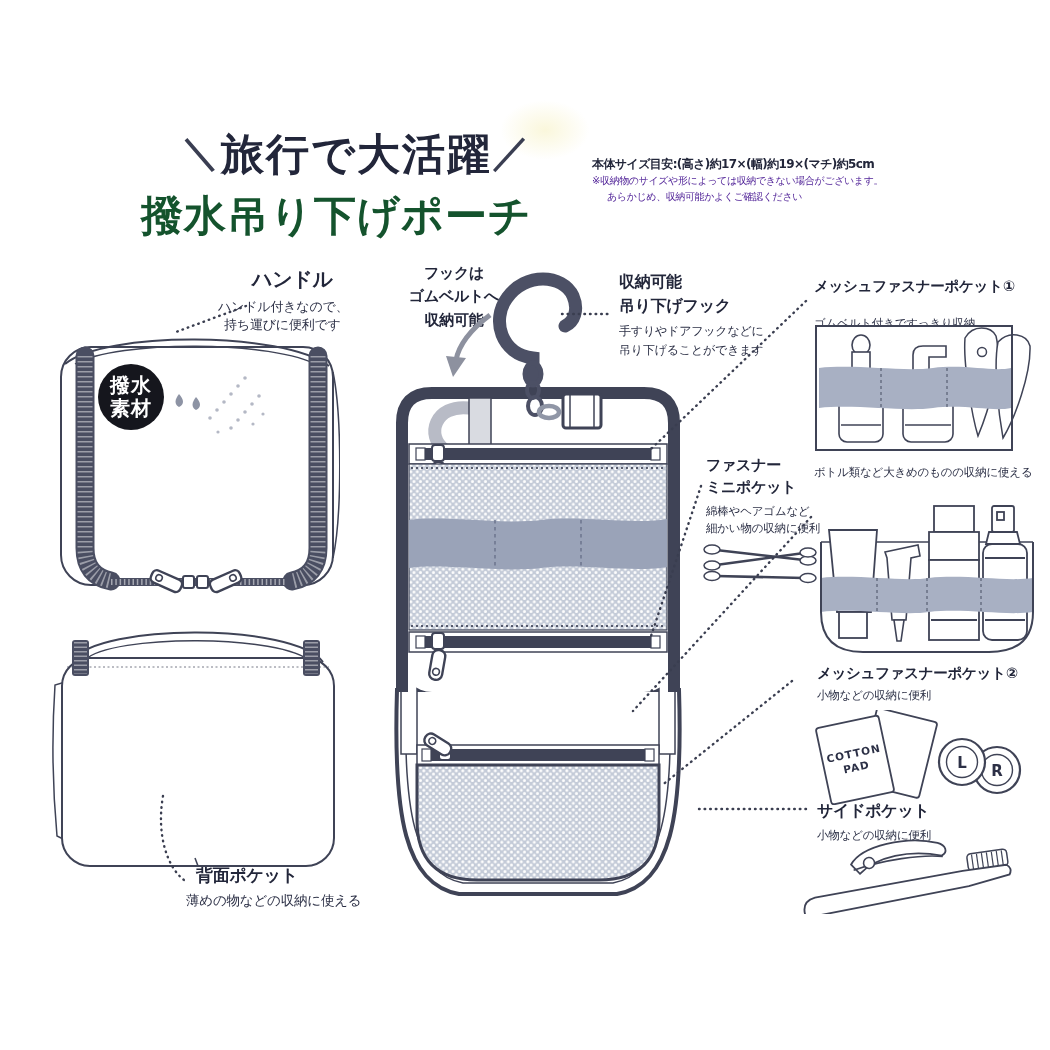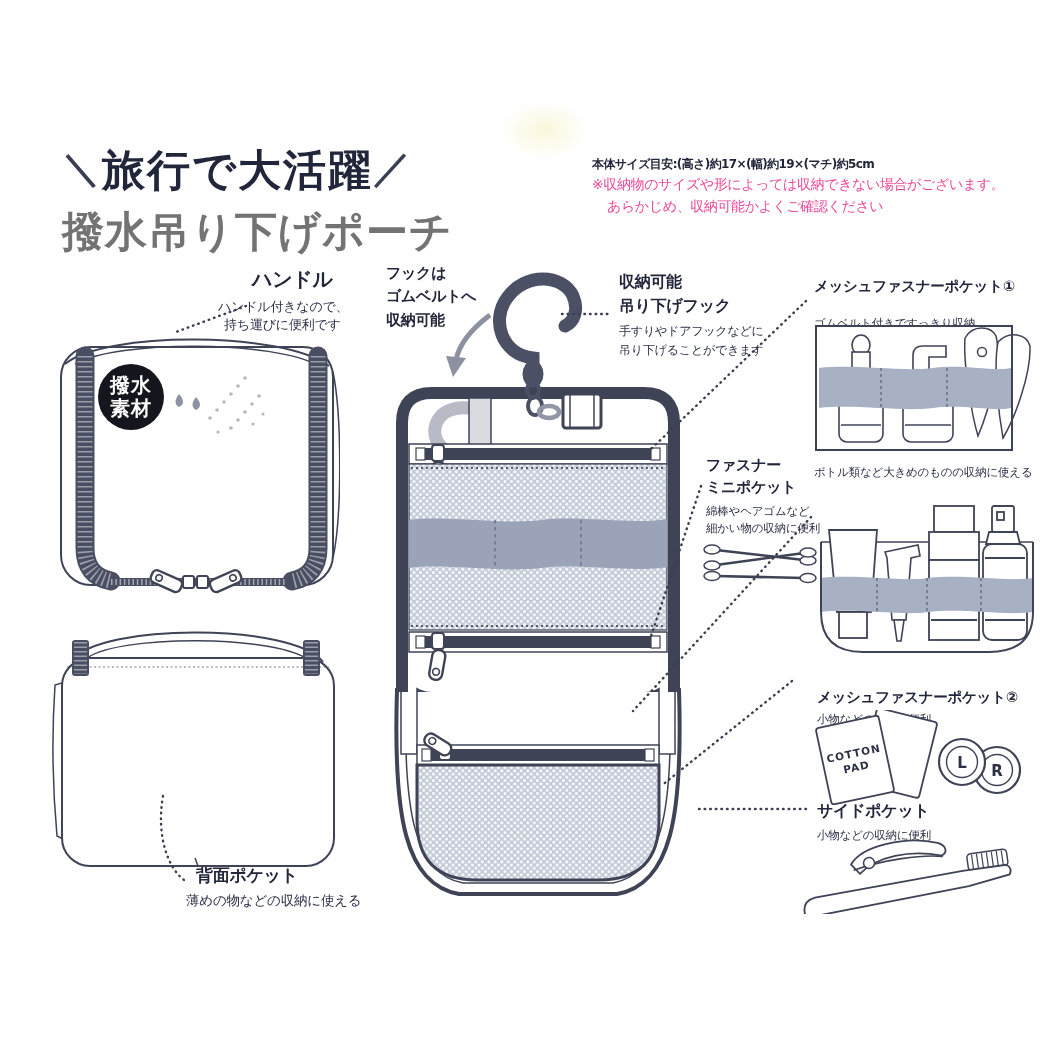--- a/index.html
+++ b/index.html
@@ -1,27 +1,27 @@
 <!DOCTYPE html>
 <html><head>
 <meta charset="utf-8">
 <style>
   html,body{margin:0;padding:0}
   body{width:1050px;height:1050px;background:#ffffff;position:relative;overflow:hidden;
        font-family:"DejaVu Sans",sans-serif;color:#262a3c}
   .abs{position:absolute}
   .hd{font-weight:bold;color:#22263a;white-space:nowrap;letter-spacing:-0.3px}
   .ds{color:#2c3046;white-space:nowrap;letter-spacing:-0.2px}
-  #title-block{left:62px;top:142px;width:470px;text-align:left}
+  #title-block{left:62px;top:126px;width:470px;text-align:right}
   #slogan-line{font-size:43px;font-weight:bold;color:#22263a;letter-spacing:2px}
   #slogan-line .slash{font-weight:bold;font-size:38px;color:#3a3e52;position:relative;top:-4px}
-  #main-title{font-size:42px;font-weight:bold;color:#737373;letter-spacing:1px;margin-top:4px}
+  #main-title{font-size:42px;font-weight:bold;color:#14532d;letter-spacing:1px;margin-top:4px}
   #size-block{left:592px;top:156px;width:452px}
   #size-line{font-size:12px;font-weight:bold;color:#22263a;white-space:nowrap;letter-spacing:-0.6px}
-  .note{font-size:14px;color:#ec4899;white-space:nowrap;letter-spacing:-0.4px;line-height:1.6}
+  .note{font-size:10px;color:#4c1d95;white-space:nowrap;letter-spacing:-0.4px;line-height:1.6}
   #note2{padding-left:15px}
   #smudge{left:500px;top:100px;width:90px;height:60px;border-radius:50%;
           background:radial-gradient(ellipse,rgba(246,240,190,.55),rgba(246,240,190,0) 70%)}
   svg .ln{stroke:#3f4356;fill:none}
   svg text{font-family:"DejaVu Sans",sans-serif}
 </style>
 </head>
 <body>
 
 <div id="smudge" class="abs"></div>
@@ -41,21 +41,21 @@
   <div class="hd" style="font-size:20px;margin-left:34px">ハンドル</div>
   <div class="ds" style="font-size:13px;margin-top:5px">ハンドル付きなので、</div>
   <div class="ds" style="font-size:13px;margin-left:6px">持ち運びに便利です</div>
 </div>
 
 <div class="abs" style="left:186px;top:864px">
   <div class="hd" style="font-size:17px;margin-left:10px">背面ポケット</div>
   <div class="ds" style="font-size:13.5px;margin-top:5px">薄めの物などの収納に使える</div>
 </div>
 
-<div class="abs" style="left:386px;top:262px;width:136px;text-align:left;line-height:1.55">
+<div class="abs" style="left:386px;top:262px;width:136px;text-align:center;line-height:1.55">
   <div class="hd" style="font-size:15px">フックは</div>
   <div class="hd" style="font-size:15px">ゴムベルトへ</div>
   <div class="hd" style="font-size:15px">収納可能</div>
 </div>
 
 <div class="abs" style="left:619px;top:272px">
   <div class="hd" style="font-size:16px">収納可能</div>
   <div class="hd" style="font-size:16px;margin-top:3px">吊り下げフック</div>
   <div class="ds" style="font-size:12px;margin-top:6px">手すりやドアフックなどに</div>
   <div class="ds" style="font-size:12px;margin-top:2px">吊り下げることができます</div>
@@ -70,21 +70,21 @@
   <div class="hd" style="font-size:15px">ファスナー</div>
   <div class="hd" style="font-size:15px;margin-top:3px">ミニポケット</div>
   <div class="ds" style="font-size:11.5px;margin-top:7px">綿棒やヘアゴムなど</div>
   <div class="ds" style="font-size:11.5px;margin-top:2px">細かい物の収納に便利</div>
 </div>
 
 <div class="abs" style="left:814px;top:459px">
   <div class="ds" style="font-size:11.5px;margin-top:6px">ボトル類など大きめのものの収納に使える</div>
 </div>
 
-<div class="abs" style="left:817px;top:688px">
+<div class="abs" style="left:817px;top:664px">
   <div class="hd" style="font-size:14.5px">メッシュファスナーポケット②</div>
   <div class="ds" style="font-size:11.5px;margin-top:5px">小物などの収納に便利</div>
 </div>
 
 <div class="abs" style="left:817px;top:801px">
   <div class="hd" style="font-size:16px">サイドポケット</div>
   <div class="ds" style="font-size:11.5px;margin-top:6px">小物などの収納に便利</div>
 </div>
 
 <svg class="abs" style="left:45px;top:320px" width="295" height="300" viewBox="0 0 295 300">

